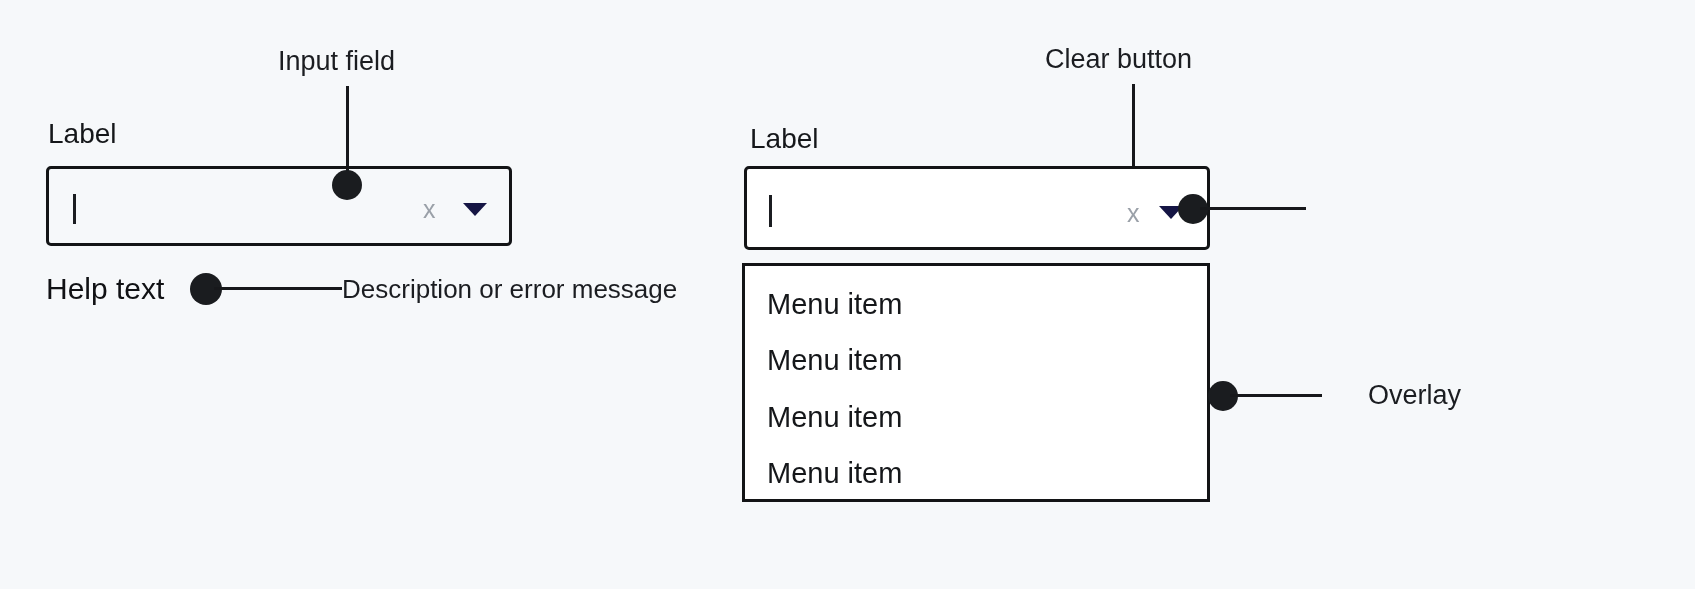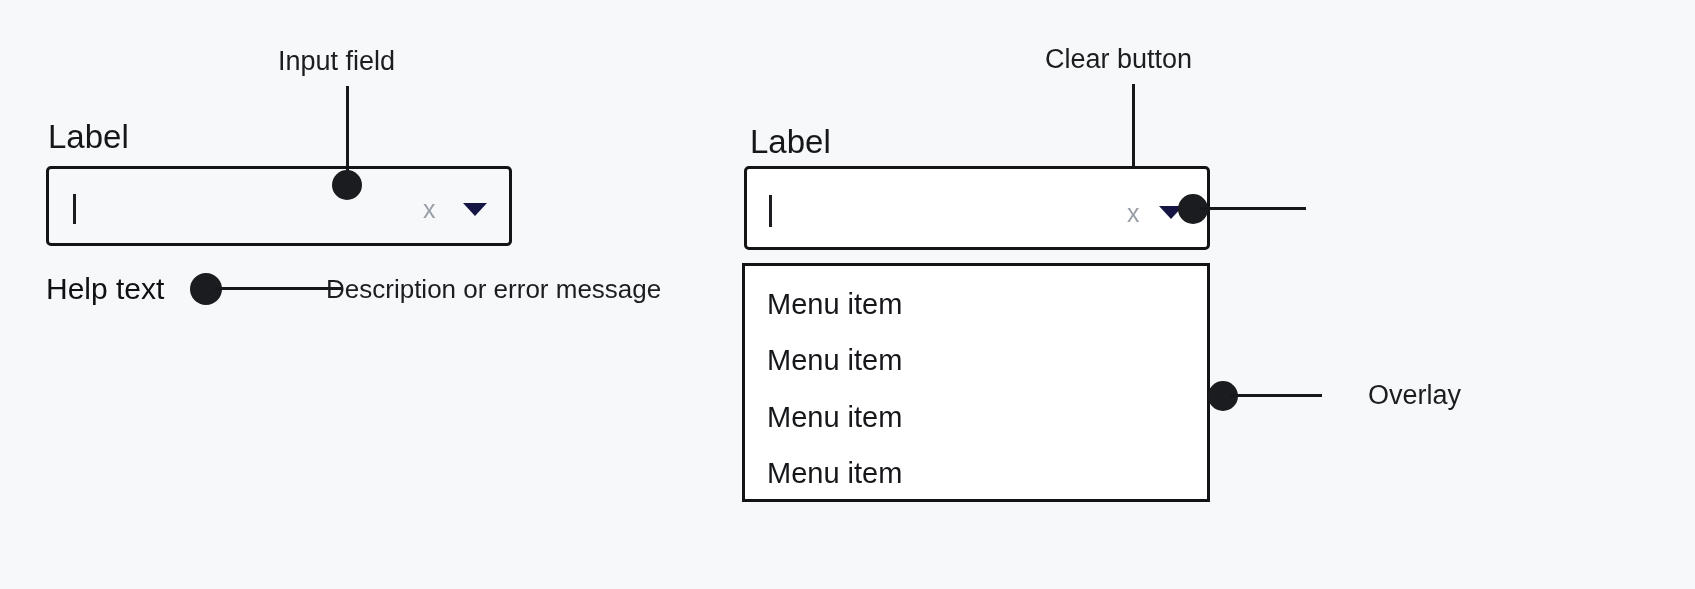--- a/index.html
+++ b/index.html
@@ -49,21 +49,21 @@
 
   .dot {
     position: absolute;
     border-radius: 50%;
     background: #1a1c1f;
   }
 
   
   .field-label {
     position: absolute;
-    font-size: 33px;
+    font-size: 28px;
     color: #15171a;
     line-height: 1;
     white-space: nowrap;
   }
 
   .input-box {
     position: absolute;
     border: 3px solid #131416;
     border-radius: 5px;
     box-sizing: border-box;
@@ -134,21 +134,21 @@
 
   <div class="input-box transparent" style="left:46px; top:166px; width:466px; height:80px;">
     <div class="caret" style="left:24px; top:25px; height:30px;"></div>
     <div class="clear-x" style="left:374px; top:28px;">x</div>
     <div class="arrow-down" style="left:414px; top:34px;"></div>
   </div>
 
   <div class="help-text" style="left:46px; top:274px;">Help text</div>
   <div class="dot" style="left:190px; top:273px; width:32px; height:32px;"></div>
   <div class="hline" style="left:214px; top:287px; width:128px;"></div>
-  <div class="callout-label small" style="left:326px; top:276px;text-align:center;">Description or error message</div>
+  <div class="callout-label small" style="left:342px; top:276px;text-align:center;">Description or error message</div>
 
   <div class="callout-label" style="left:1045px; top:46px;">Clear button</div>
   <div class="vline" style="left:1132px; top:84px; height:102px;"></div>
   <div class="dot" style="left:1118px; top:172px; width:30px; height:30px;"></div>
 
   <div class="field-label" style="left:750px; top:125px;">Label</div>
 
   <div class="input-box filled" style="left:744px; top:166px; width:466px; height:84px;">
     <div class="caret" style="left:22px; top:26px; height:32px;"></div>
     <div class="clear-x" style="left:380px; top:32px;">x</div>

